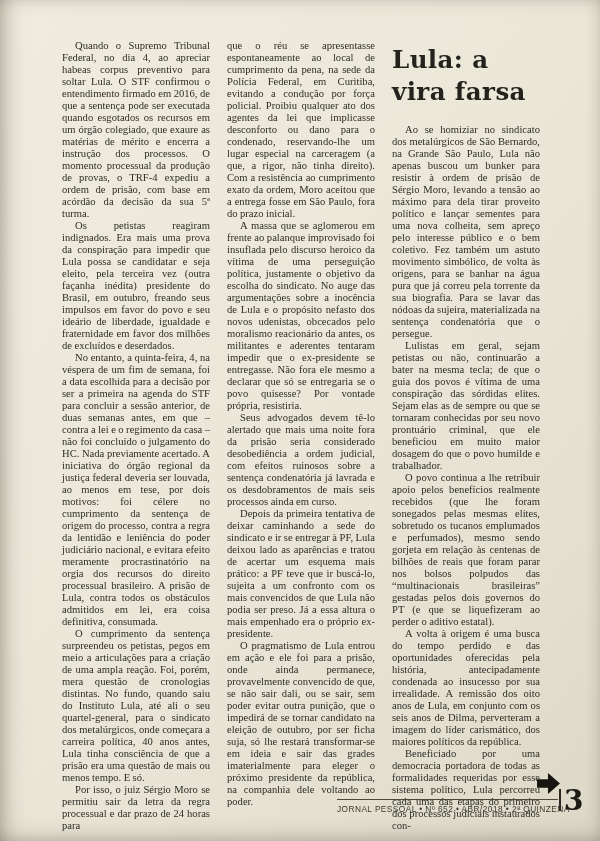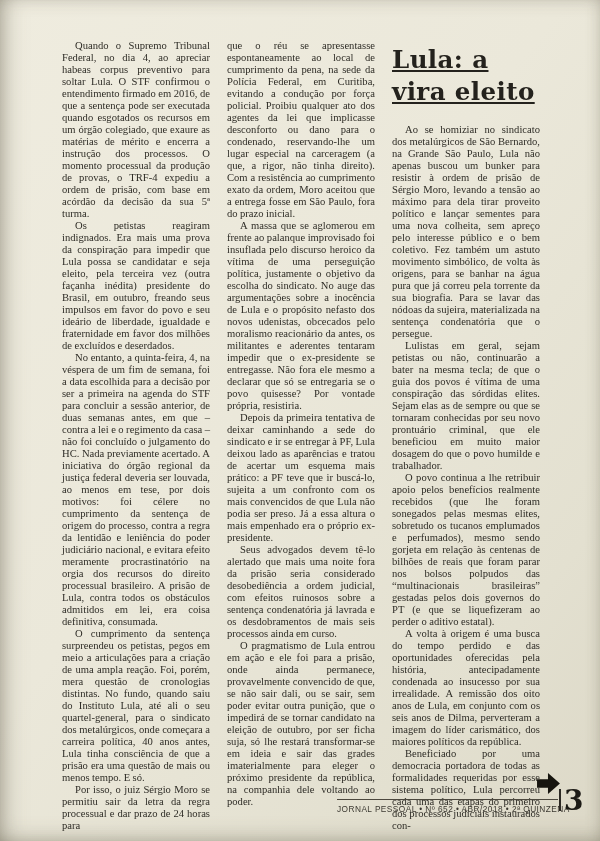--- a/index.html
+++ b/index.html
@@ -47,21 +47,20 @@
   }
   .p.cont { text-indent: 0; }
   .headline {
     margin: 4px 0 16px 0;
     font-family: "DejaVu Serif", serif;
     font-weight: bold;
     font-size: 24.5px;
     line-height: 32px;
     letter-spacing: 0.4px;
     color: #24221d;
-    text-decoration: underline;
   }
   .headline span { display: block; }
   .footer-rule {
     position: absolute;
     left: 337px; top: 799px;
     width: 221px; height: 1px;
     background: #4c483e;
   }
   .footer-line {
     position: absolute;
@@ -104,29 +103,29 @@
       <p class="p">Quando o Supremo Tribunal Federal, no dia 4, ao apreciar habeas corpus preventivo para soltar Lula. O STF confirmou o entendimento firmado em 2016, de que a sentença pode ser executada quando esgotados os recursos em um órgão colegiado, que exaure as matérias de mérito e encerra a instrução dos processos. O momento processual da produção de provas, o TRF-4 expediu a ordem de prisão, com base em acórdão da decisão da sua 5ª turma.</p>
       <p class="p">Os petistas reagiram indignados. Era mais uma prova da conspiração para impedir que Lula possa se candidatar e seja eleito, pela terceira vez (outra façanha inédita) presidente do Brasil, em outubro, freando seus impulsos em favor do povo e seu ideário de liberdade, igualdade e fraternidade em favor dos milhões de excluídos e deserdados.</p>
       <p class="p">No entanto, a quinta-feira, 4, na véspera de um fim de semana, foi a data escolhida para a decisão por ser a primeira na agenda do STF para concluir a sessão anterior, de duas semanas antes, em que – contra a lei e o regimento da casa – não foi concluído o julgamento do HC. Nada previamente acertado. A iniciativa do órgão regional da justiça federal deveria ser louvada, ao menos em tese, por dois motivos: foi célere no cumprimento da sentença de origem do processo, contra a regra da lentidão e leniência do poder judiciário nacional, e evitara efeito meramente procrastinatório na orgia dos recursos do direito processual brasileiro. A prisão de Lula, contra todos os obstáculos admitidos em lei, era coisa definitiva, consumada.</p>
       <p class="p">O cumprimento da sentença surpreendeu os petistas, pegos em meio a articulações para a criação de uma ampla reação. Foi, porém, mera questão de cronologias distintas. No fundo, quando saiu do Instituto Lula, até ali o seu quartel-general, para o sindicato dos metalúrgicos, onde começara a carreira política, 40 anos antes, Lula tinha consciência de que a prisão era uma questão de mais ou menos tempo. E só.</p>
       <p class="p">Por isso, o juiz Sérgio Moro se permitiu sair da letra da regra processual e dar prazo de 24 horas para</p>
     </div>
 
     <div class="col">
       <p class="p cont">que o réu se apresentasse espontaneamente ao local de cumprimento da pena, na sede da Polícia Federal, em Curitiba, evitando a condução por força policial. Proibiu qualquer ato dos agentes da lei que implicasse desconforto ou dano para o condenado, reservando-lhe um lugar especial na carceragem (a que, a rigor, não tinha direito). Com a resistência ao cumprimento exato da ordem, Moro aceitou que a entrega fosse em São Paulo, fora do prazo inicial.</p>
       <p class="p">A massa que se aglomerou em frente ao palanque improvisado foi insuflada pelo discurso heroico da vítima de uma perseguição política, justamente o objetivo da escolha do sindicato. No auge das argumentações sobre a inocência de Lula e o propósito nefasto dos novos udenistas, obcecados pelo moralismo reacionário da antes, os militantes e aderentes tentaram impedir que o ex-presidente se entregasse. Não fora ele mesmo a declarar que só se entregaria se o povo quisesse? Por vontade própria, resistiria.</p>
+      <p class="p">Seus advogados devem tê-lo alertado que mais uma noite fora da prisão seria considerado desobediência a ordem judicial, com efeitos ruinosos sobre a sentença condenatória já lavrada e os desdobramentos de mais seis processos ainda em curso.</p>
       <p class="p">Depois da primeira tentativa de deixar caminhando a sede do sindicato e ir se entregar à PF, Lula deixou lado as aparências e tratou de acertar um esquema mais prático: a PF teve que ir buscá-lo, sujeita a um confronto com os mais convencidos de que Lula não podia ser preso. Já a essa altura o mais empenhado era o próprio ex-presidente.</p>
-      <p class="p">Seus advogados devem tê-lo alertado que mais uma noite fora da prisão seria considerado desobediência a ordem judicial, com efeitos ruinosos sobre a sentença condenatória já lavrada e os desdobramentos de mais seis processos ainda em curso.</p>
       <p class="p">O pragmatismo de Lula entrou em ação e ele foi para a prisão, onde ainda permanece, provavelmente convencido de que, se não sair dali, ou se sair, sem poder evitar outra punição, que o impedirá de se tornar candidato na eleição de outubro, por ser ficha suja, só lhe restará transformar-se em ideia e sair das grades imaterialmente para eleger o próximo presidente da república, na companhia dele voltando ao poder.</p>
     </div>
 
     <div class="col">
       <h2 class="headline">
         <span>Lula: a</span>
-        <span>vira eleito</span>
+        <span>vira farsa</span>
       </h2>
       <p class="p">Ao se homiziar no sindicato dos metalúrgicos de São Bernardo, na Grande São Paulo, Lula não apenas buscou um bunker para resistir à ordem de prisão de Sérgio Moro, levando a tensão ao máximo para dela tirar proveito político e lançar sementes para uma nova colheita, sem apreço pelo interesse público e o bem coletivo. Fez também um astuto movimento simbólico, de volta às origens, para se banhar na água pura que já correu pela torrente da sua biografia. Para se lavar das nódoas da sujeira, materializada na sentença condenatória que o persegue.</p>
       <p class="p">Lulistas em geral, sejam petistas ou não, continuarão a bater na mesma tecla; de que o guia dos povos é vítima de uma conspiração das sórdidas elites. Sejam elas as de sempre ou que se tornaram conhecidas por seu novo prontuário criminal, que ele beneficiou em muito maior dosagem do que o povo humilde e trabalhador.</p>
       <p class="p">O povo continua a lhe retribuir apoio pelos benefícios realmente recebidos (que lhe foram sonegados pelas mesmas elites, sobretudo os tucanos emplumados e perfumados), mesmo sendo gorjeta em relação às centenas de bilhões de reais que foram parar nos bolsos polpudos das “multinacionais brasileiras” gestadas pelos dois governos do PT (e que se liquefizeram ao perder o aditivo estatal).</p>
       <p class="p">A volta à origem é uma busca do tempo perdido e das oportunidades oferecidas pela história, antecipadamente condenada ao insucesso por sua irrealidade. A remissão dos oito anos de Lula, em conjunto com os seis anos de Dilma, perverteram a imagem do líder carismático, dos maiores políticos da república.</p>
       <p class="p">Beneficiado por uma democracia portadora de todas as formalidades requeridas por esse sistema político, Lula percorreu cada uma das etapas do primeiro dos processos judiciais instaurados con-</p>
     </div>
 
   </div>
 

